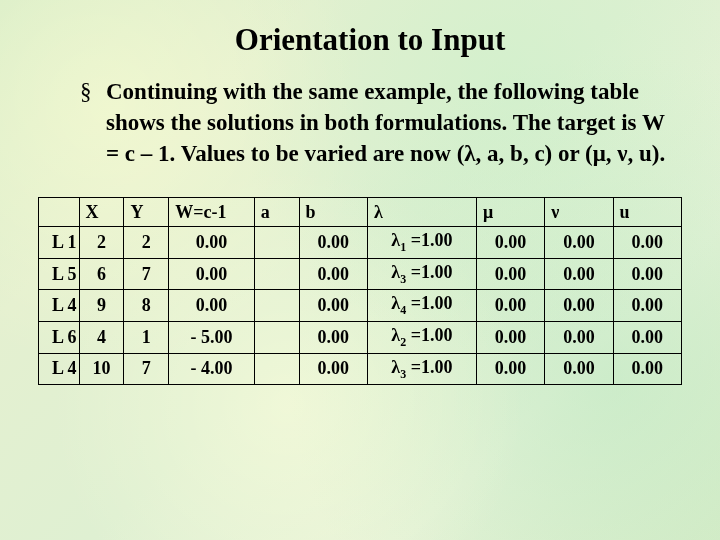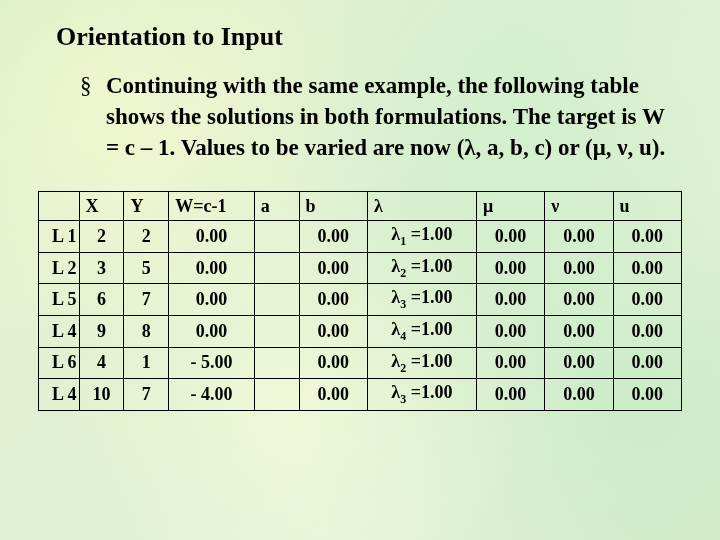--- a/index.html
+++ b/index.html
@@ -15,23 +15,24 @@
       radial-gradient(circle at 15% 20%, rgba(255,255,210,0.5) 0%, rgba(255,255,210,0) 35%),
       radial-gradient(circle at 70% 15%, rgba(200,240,200,0.5) 0%, rgba(200,240,200,0) 40%),
       radial-gradient(circle at 40% 75%, rgba(255,255,220,0.5) 0%, rgba(255,255,220,0) 40%),
       radial-gradient(circle at 85% 70%, rgba(180,230,190,0.5) 0%, rgba(180,230,190,0) 45%),
       linear-gradient(135deg, #d6ecc8 0%, #e4f0d0 25%, #dff0d2 50%, #e7f3d8 75%, #d9edc9 100%);
     color: #000;
     box-sizing: border-box;
     padding: 22px 36px 0 54px;
   }
   .title {
-    font-size: 26px;
+    font-size: 31px;
     font-weight: bold;
     margin: 0 0 18px 2px;
+    text-align: center;
   }
   .body-text {
     font-size: 23px;
     font-weight: bold;
     line-height: 1.35;
     margin-left: 26px;
     margin-right: 10px;
     text-indent: -26px;
     padding-left: 26px;
   }
@@ -120,32 +121,20 @@
         <td>2</td>
         <td>0.00</td>
         <td></td>
         <td>0.00</td>
         <td class="lambda-cell">λ<span class="sub">1</span> =1.00</td>
         <td>0.00</td>
         <td>0.00</td>
         <td>0.00</td>
       </tr>
       <tr>
-        <td class="rowlabel">L 2</td>
-        <td>3</td>
-        <td>5</td>
-        <td>0.00</td>
-        <td></td>
-        <td>0.00</td>
-        <td class="lambda-cell">λ<span class="sub">2</span> =1.00</td>
-        <td>0.00</td>
-        <td>0.00</td>
-        <td>0.00</td>
-      </tr>
-      <tr>
         <td class="rowlabel">L 5</td>
         <td>6</td>
         <td>7</td>
         <td>0.00</td>
         <td></td>
         <td>0.00</td>
         <td class="lambda-cell">λ<span class="sub">3</span> =1.00</td>
         <td>0.00</td>
         <td>0.00</td>
         <td>0.00</td>

